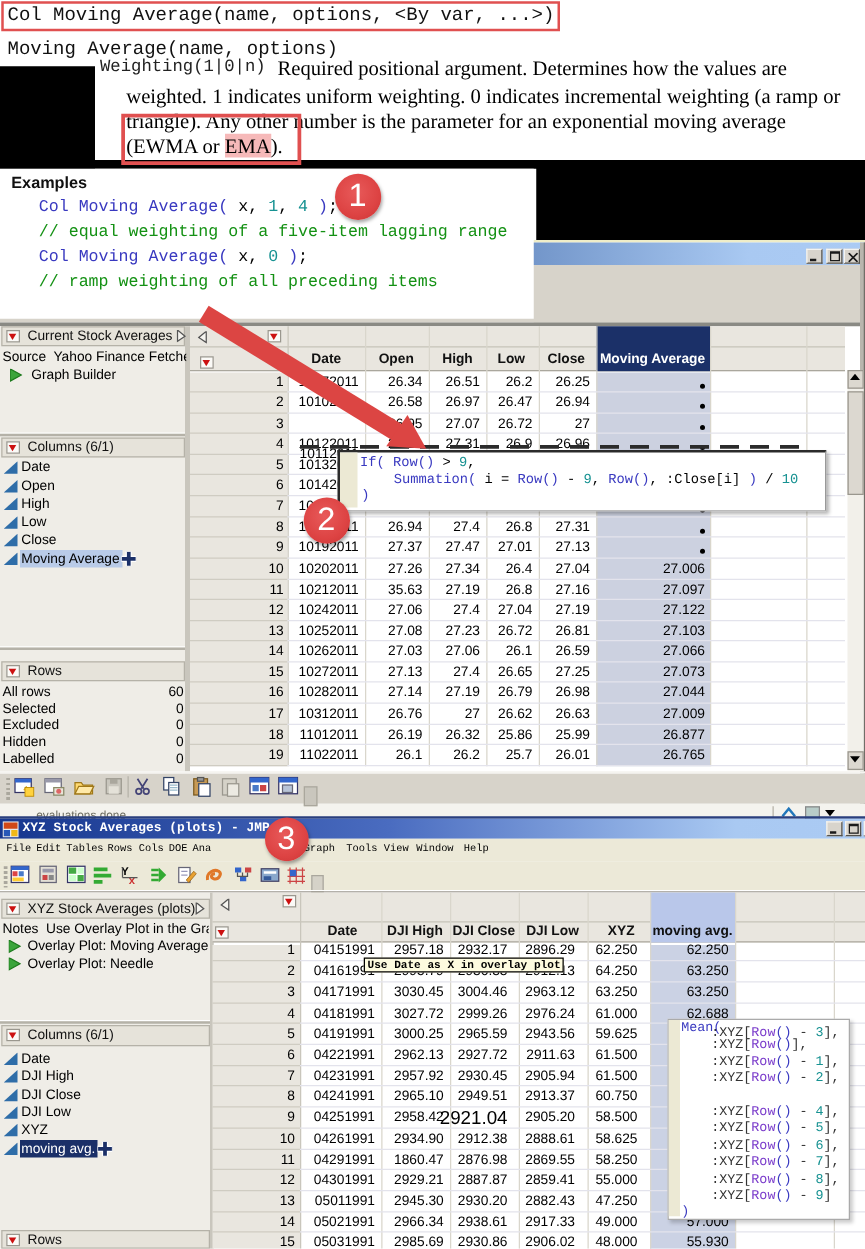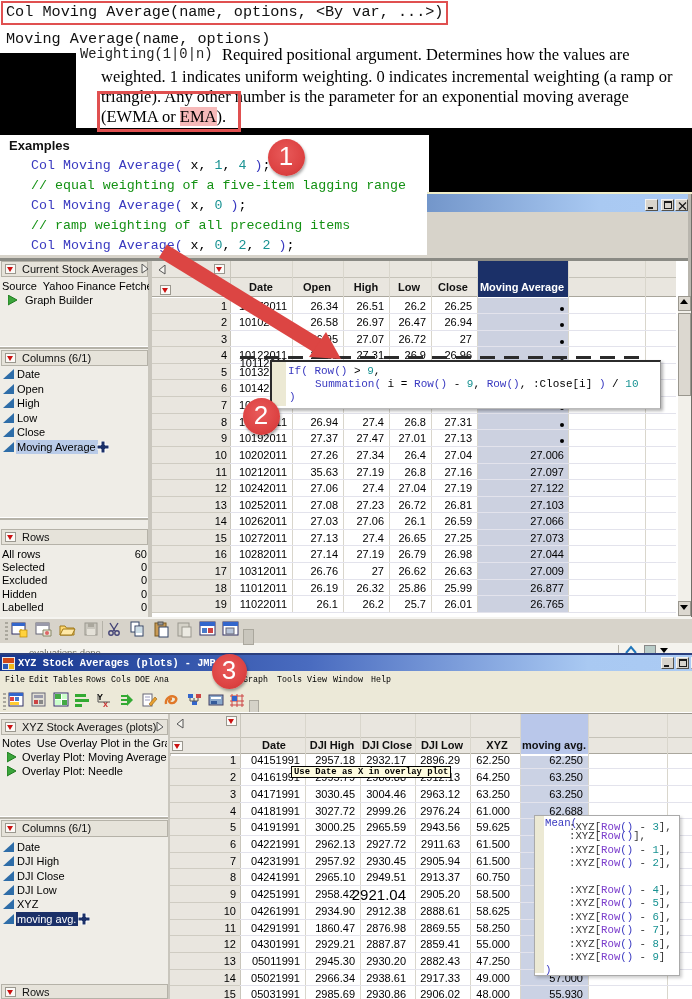--- a/index.html
+++ b/index.html
@@ -15,21 +15,20 @@
 <div style="position:absolute;left:101px;top:68px;font-family:'Liberation Serif',serif;font-size:16.5px;line-height:18.5px;white-space:pre;color:#000;">weighted. 1 indicates uniform weighting. 0 indicates incremental weighting (a ramp or</div>
 <div style="position:absolute;left:101px;top:88px;font-family:'Liberation Serif',serif;font-size:16.5px;line-height:18.5px;white-space:pre;color:#000;">triangle). Any other number is the parameter for an exponential moving average</div>
 <div style="position:absolute;left:101px;top:108px;font-family:'Liberation Serif',serif;font-size:16.5px;line-height:18.5px;white-space:pre;color:#000;">(EWMA or <span style="background:#f6b9b9">EMA</span>).</div>
 <div style="position:absolute;left:97px;top:91px;width:138px;height:35px;border:3px solid #e05050;"></div>
 <div style="position:absolute;left:0px;top:135px;width:427px;height:121px;background:#fff;"></div>
 <div style="position:absolute;left:9px;top:138px;font-family:'Liberation Sans',sans-serif;font-size:13px;line-height:15px;white-space:pre;color:#111;font-weight:bold;">Examples</div>
 <div style="position:absolute;left:31px;top:158px;font-family:'Liberation Mono',monospace;font-size:13.3px;line-height:15px;white-space:pre;"><span style="color:#3939c0">Col Moving Average(</span> x, <span style="color:#179292">1</span>, <span style="color:#179292">4</span> <span style="color:#3939c0">)</span>;</div>
 <div style="position:absolute;left:31px;top:178px;font-family:'Liberation Mono',monospace;font-size:13.3px;line-height:15px;white-space:pre;"><span style="color:#149114">// equal weighting of a five-item lagging range</span></div>
 <div style="position:absolute;left:31px;top:198px;font-family:'Liberation Mono',monospace;font-size:13.3px;line-height:15px;white-space:pre;"><span style="color:#3939c0">Col Moving Average(</span> x, <span style="color:#179292">0</span> <span style="color:#3939c0">)</span>;</div>
 <div style="position:absolute;left:31px;top:218px;font-family:'Liberation Mono',monospace;font-size:13.3px;line-height:15px;white-space:pre;"><span style="color:#149114">// ramp weighting of all preceding items</span></div>
-<div style="position:absolute;left:31px;top:238px;font-family:'Liberation Mono',monospace;font-size:13.3px;line-height:15px;white-space:pre;"><span style="color:#3939c0">Col Moving Average(</span> x, <span style="color:#179292">0</span>, <span style="color:#179292">2</span>, <span style="color:#179292">2</span> <span style="color:#3939c0">)</span>;</div>
 <div style="position:absolute;left:427px;top:192px;width:265px;height:2px;background:#efedc8;"></div>
 <div style="position:absolute;left:427px;top:194px;width:265px;height:18px;background:linear-gradient(to right,#7396ca,#a9c9f2 65%,#abcbf4);"></div>
 <div style="position:absolute;left:645px;top:199px;width:11px;height:10px;background:#d8d4cc;border-top:1px solid #f5f4f0;border-left:1px solid #f5f4f0;border-right:1px solid #55534e;border-bottom:1px solid #55534e;">
       <div style="position:absolute;left:2px;top:7px;width:5px;height:2px;background:#1a1a1a"></div>
     </div>
 <div style="position:absolute;left:661px;top:199px;width:11px;height:10px;background:#d8d4cc;border-top:1px solid #f5f4f0;border-left:1px solid #f5f4f0;border-right:1px solid #55534e;border-bottom:1px solid #55534e;">
       <div style="position:absolute;left:2px;top:1px;width:6px;height:5px;border:1px solid #1a1a1a;border-top:2px solid #1a1a1a"></div>
     </div>
 <div style="position:absolute;left:675px;top:199px;width:11px;height:10px;background:#d8d4cc;border-top:1px solid #f5f4f0;border-left:1px solid #f5f4f0;border-right:1px solid #55534e;border-bottom:1px solid #55534e;">
       <svg style="position:absolute;left:1.5px;top:1.5px" width="9" height="8">

